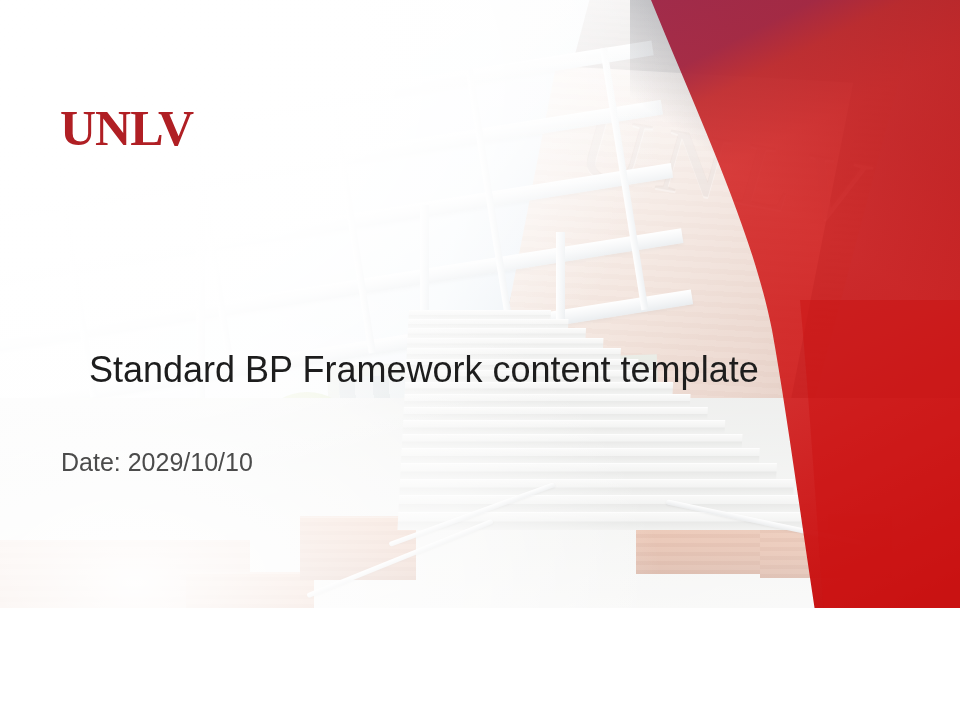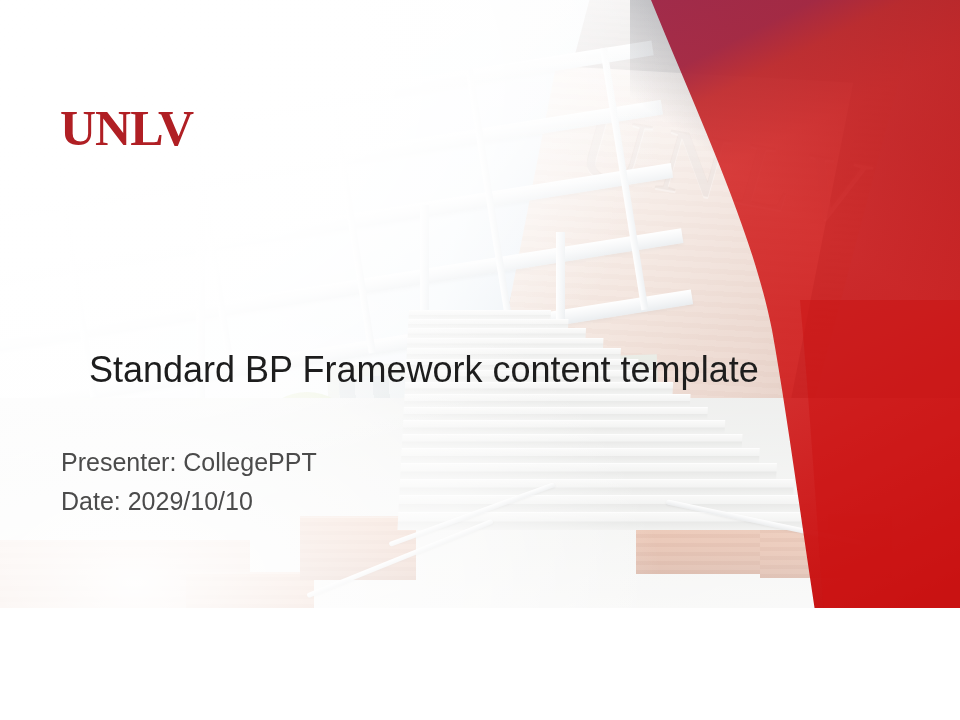--- a/index.html
+++ b/index.html
@@ -382,18 +382,17 @@
 
     <path d="M 800 300 C 812 430, 820 570, 832 720 L 960 720 L 960 300 Z" fill="#cc1414" opacity="0.55"></path>
   </svg>
 
   <div class="logo">UNLV</div>
 
 
   <div class="subtitle">Standard BP Framework content template</div>
 
   <div class="meta">
-    <div>Presenter: CollegePPT</div>
     <div>Date: 2029/10/10</div>
   </div>
 
 
 </div>
 
 </body></html>

